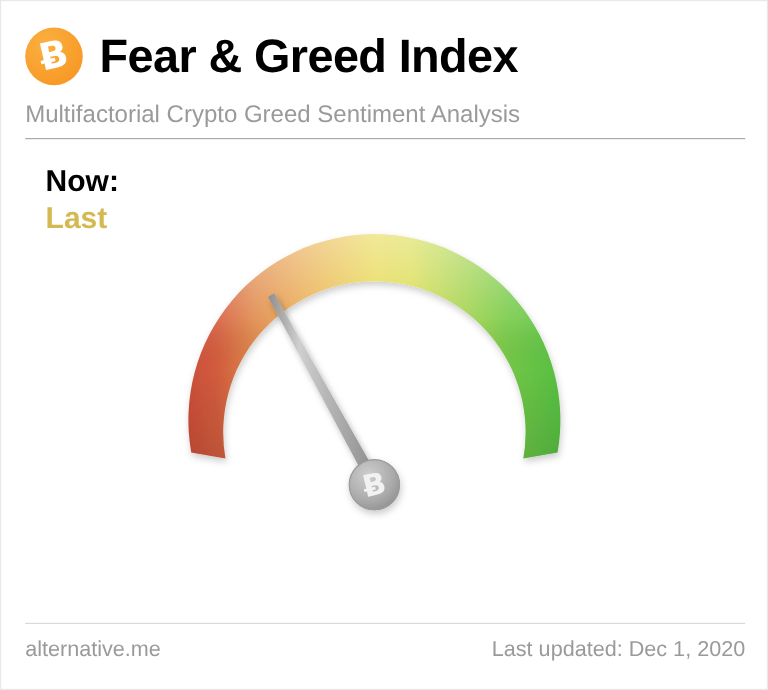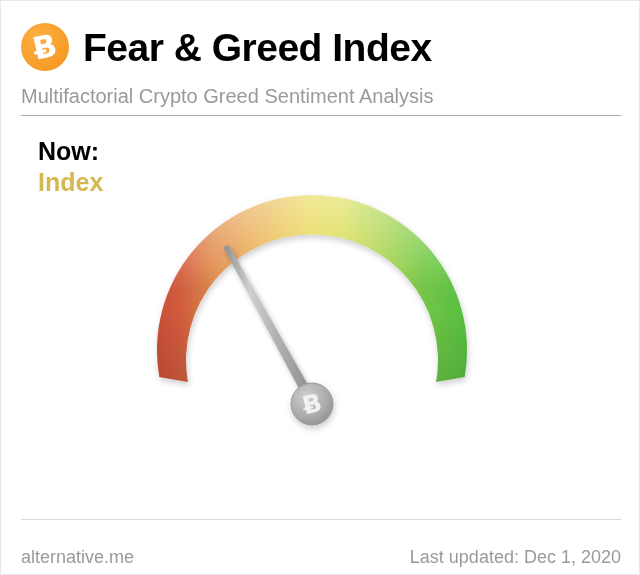--- a/index.html
+++ b/index.html
@@ -135,21 +135,20 @@
     background: #d9d9d9;
   }
   #footer {
     position: absolute;
     left: 20px;
     top: 530px;
     width: 600px;
     display: flex;
     justify-content: space-between;
     align-items: baseline;
-    margin-top: 16px;
   }
   #footer-brand, #footer-updated {
     font-size: 18px;
     color: #9a9a9a;
   }
 </style>
 </head>
 <body>
 
 <div id="page">
@@ -160,21 +159,21 @@
         <span class="glyph">Ƀ</span>
       </div>
       <div id="page-title">Fear &amp; Greed Index</div>
     </div>
     <div id="page-subtitle">Multifactorial Crypto Greed Sentiment Analysis</div>
   </div>
   <div id="header-divider"></div>
 
   <div id="status-block">
     <div id="status-now">Now:</div>
-    <div id="status-value" style="color: rgb(212, 185, 81);">Index</div>
+    <div id="status-value" style="color: rgb(212, 185, 81);">Last</div>
   </div>
 
   <div id="gauge-wrap">
     <svg id="gauge-svg" width="640" height="350" viewBox="0 0 640 350">
       <defs>
         <linearGradient id="arcGrad" x1="0" y1="0" x2="1" y2="0">
           <stop offset="0%" stop-color="#d0503a"></stop>
           <stop offset="8%" stop-color="#d65f3f"></stop>
           <stop offset="18%" stop-color="#e08a4a"></stop>
           <stop offset="30%" stop-color="#e9a94f"></stop>

